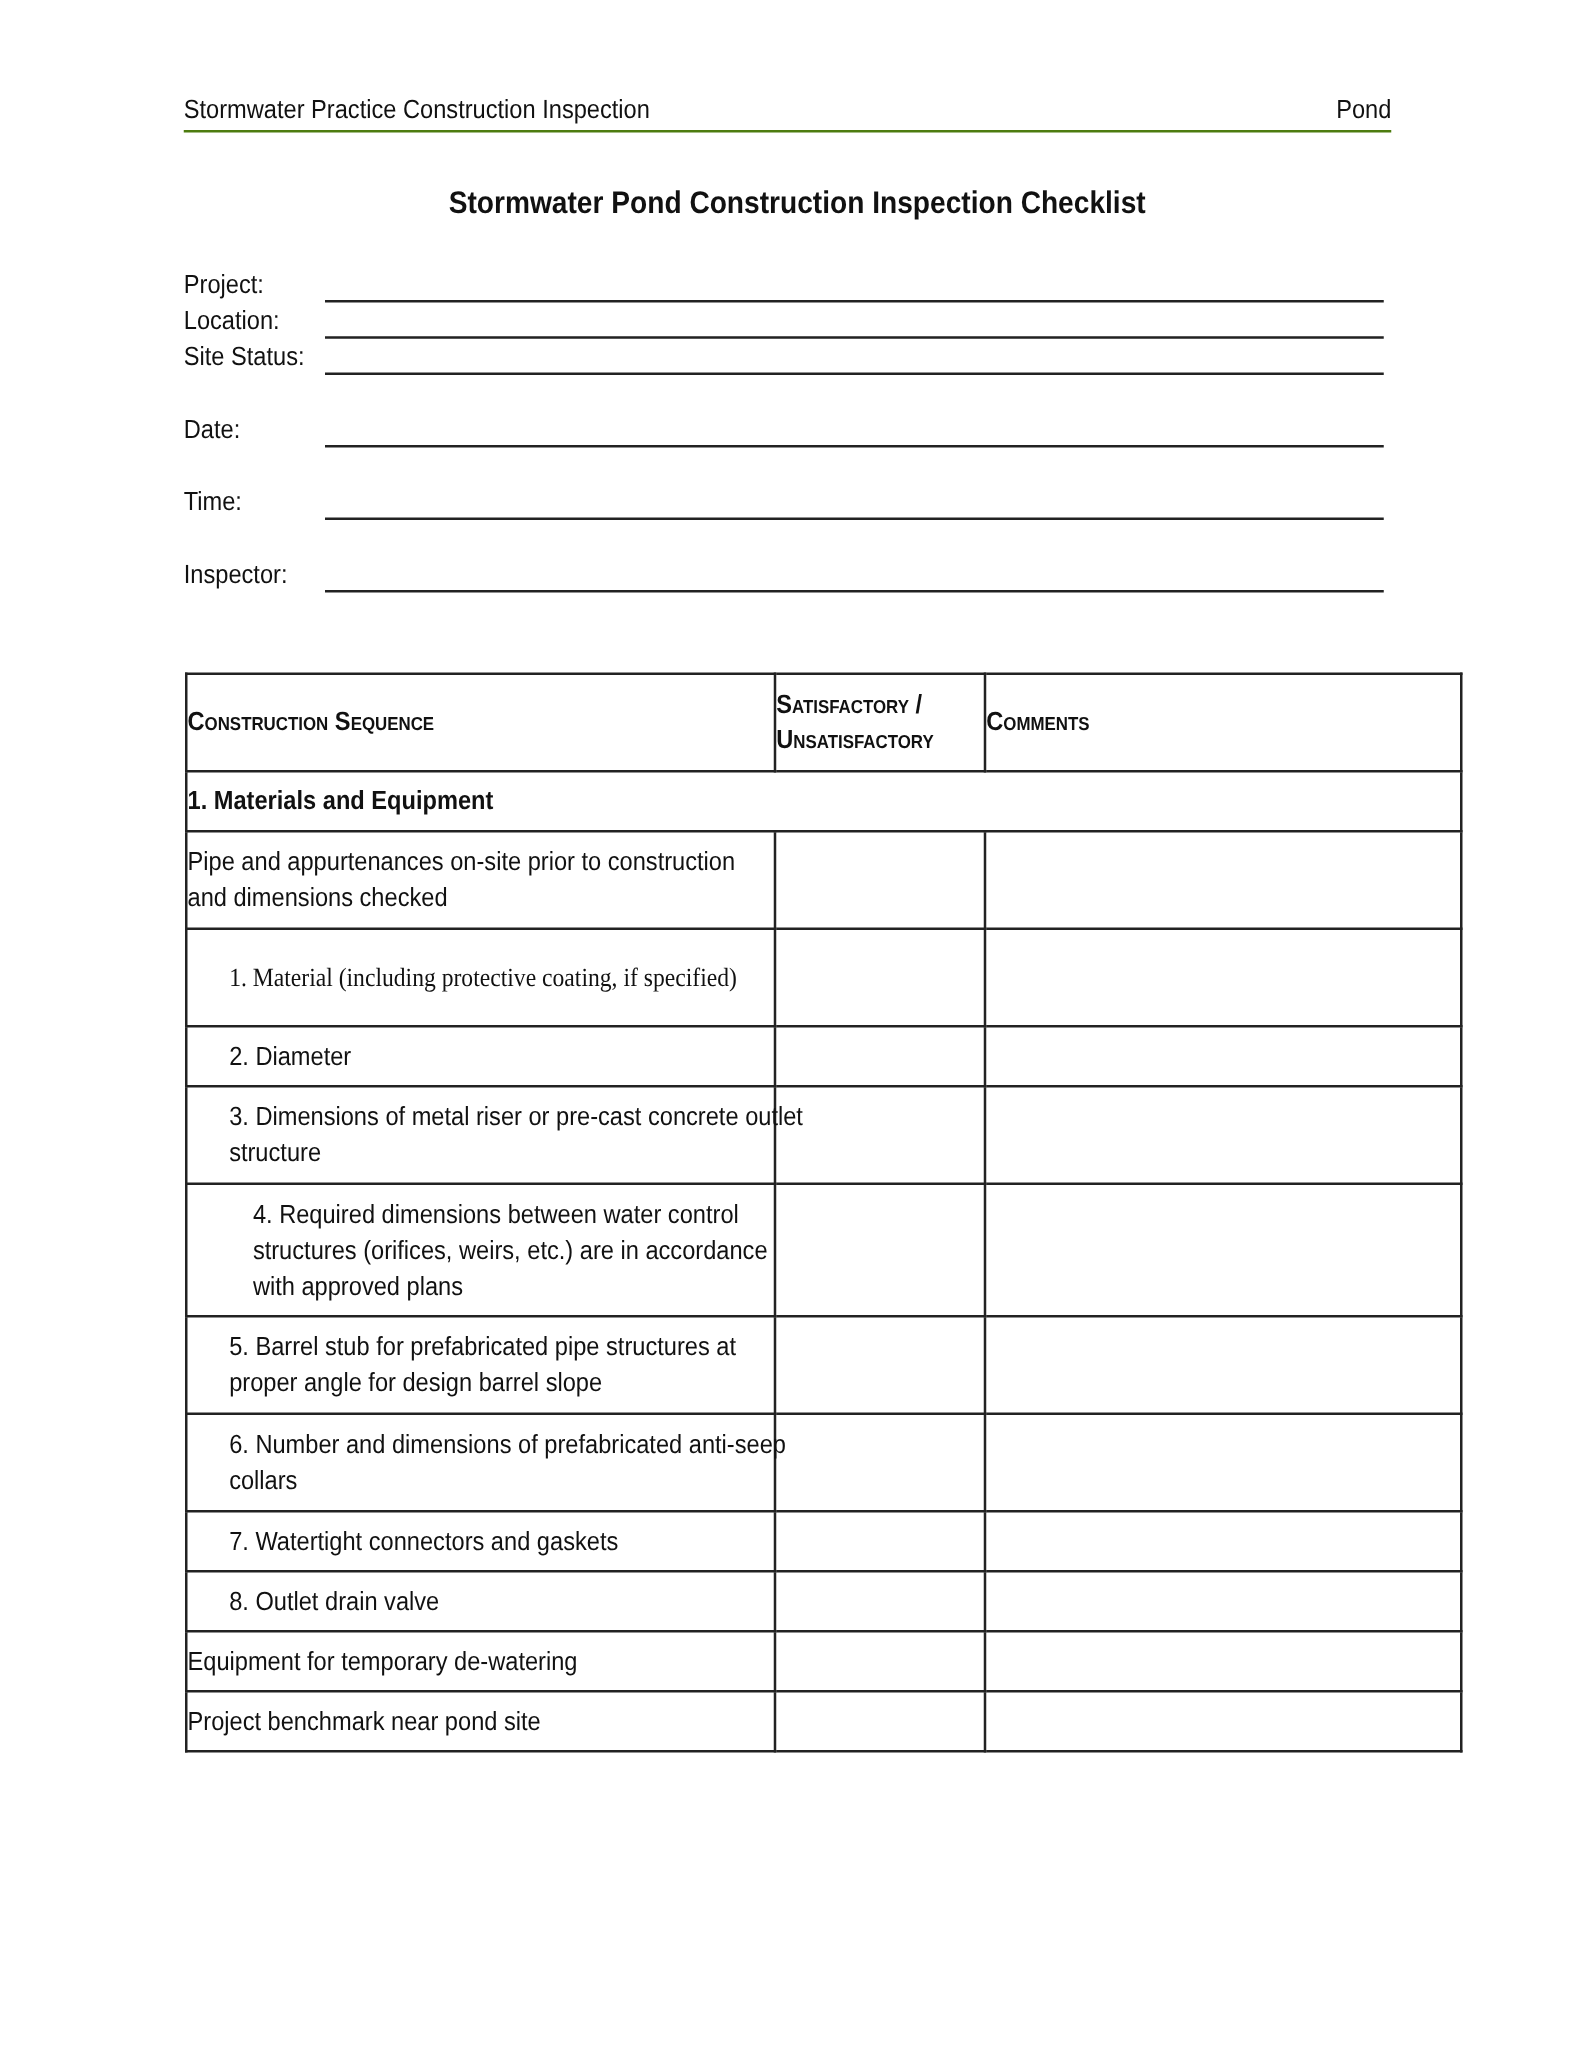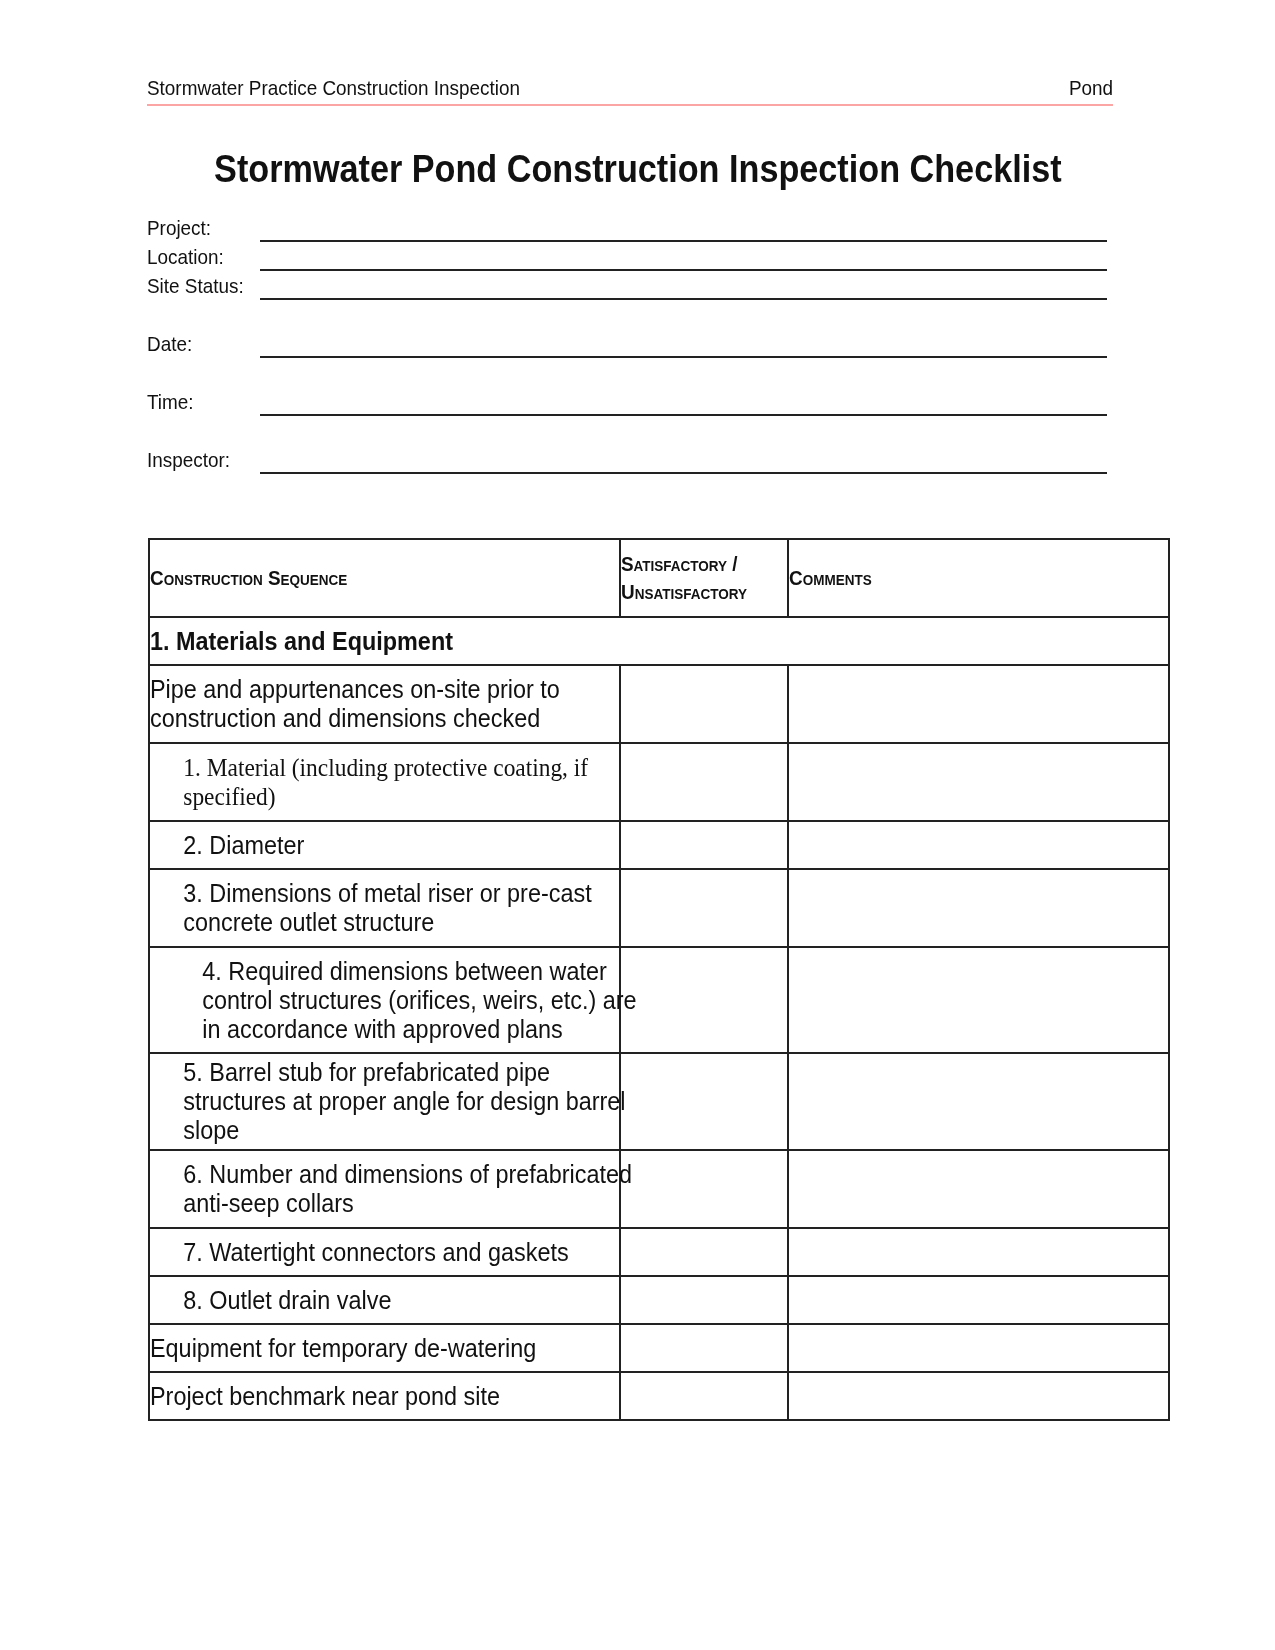--- a/index.html
+++ b/index.html
@@ -1,26 +1,26 @@
 <!DOCTYPE html>
 <html><head>
 <meta charset="utf-8">
 <style>
   html, body { margin:0; padding:0; background:#fff; }
   body { width:1275px; height:1650px; position:relative; font-family:"Liberation Sans", sans-serif; color:#111; }
-  .page-header { position:absolute; left:147px; top:74px; width:966px; height:30px; border-bottom:2px solid #fca5a5; }
+  .page-header { position:absolute; left:147px; top:74px; width:966px; height:30px; border-bottom:2px solid #4d7c0f; }
   .page-header .left { position:absolute; left:0; top:2px; font-size:21px; transform:scaleX(0.9); transform-origin:left; }
   .page-header .right { position:absolute; right:0; top:2px; font-size:21px; transform:scaleX(0.9); transform-origin:right; }
-  .doc-title { position:absolute; left:0; width:1275px; top:148px; text-align:center; font-size:38px; font-weight:bold; }
+  .doc-title { position:absolute; left:0; width:1275px; top:148px; text-align:center; font-size:25px; font-weight:bold; }
   .doc-title span { display:inline-block; transform:scaleX(0.9); }
   .field { position:absolute; left:147px; width:960px; height:26px; }
   .field .lbl { position:absolute; left:0; top:0; font-size:21px; transform:scaleX(0.9); transform-origin:left; white-space:nowrap; }
   .field .line { position:absolute; left:113px; right:0; bottom:0; border-bottom:2px solid #222; background:transparent; border-top:none; border-left:none; border-right:none; height:24px; outline:none; font-family:"Liberation Sans", sans-serif; font-size:18px; }
   table.checklist { position:absolute; left:148px; top:538px; width:1022px; border-collapse:collapse; }
-  table.checklist td, table.checklist th { border:2px solid #222; vertical-align:middle; padding:0; font-size:26px; }
+  table.checklist td, table.checklist th { border:2px solid #222; vertical-align:middle; padding:0; font-size:21px; }
   table.checklist th { text-align:left; font-weight:bold; font-variant:small-caps; height:76px; font-size:21px; }
   .sc { display:inline-block; transform:scaleX(0.9); transform-origin:left; }
   .col1 { width:473px; }
   .col2 { width:166px;text-decoration:underline; }
   .col3 { width:383px; }
   .section-row td { height:46px; font-weight:bold; }
   .txt { display:block; transform:scaleX(0.9); transform-origin:left; line-height:29px; padding:4px 0; width:110%; }
   .indent .txt { padding-left:37px; }
 </style>
 </head>

